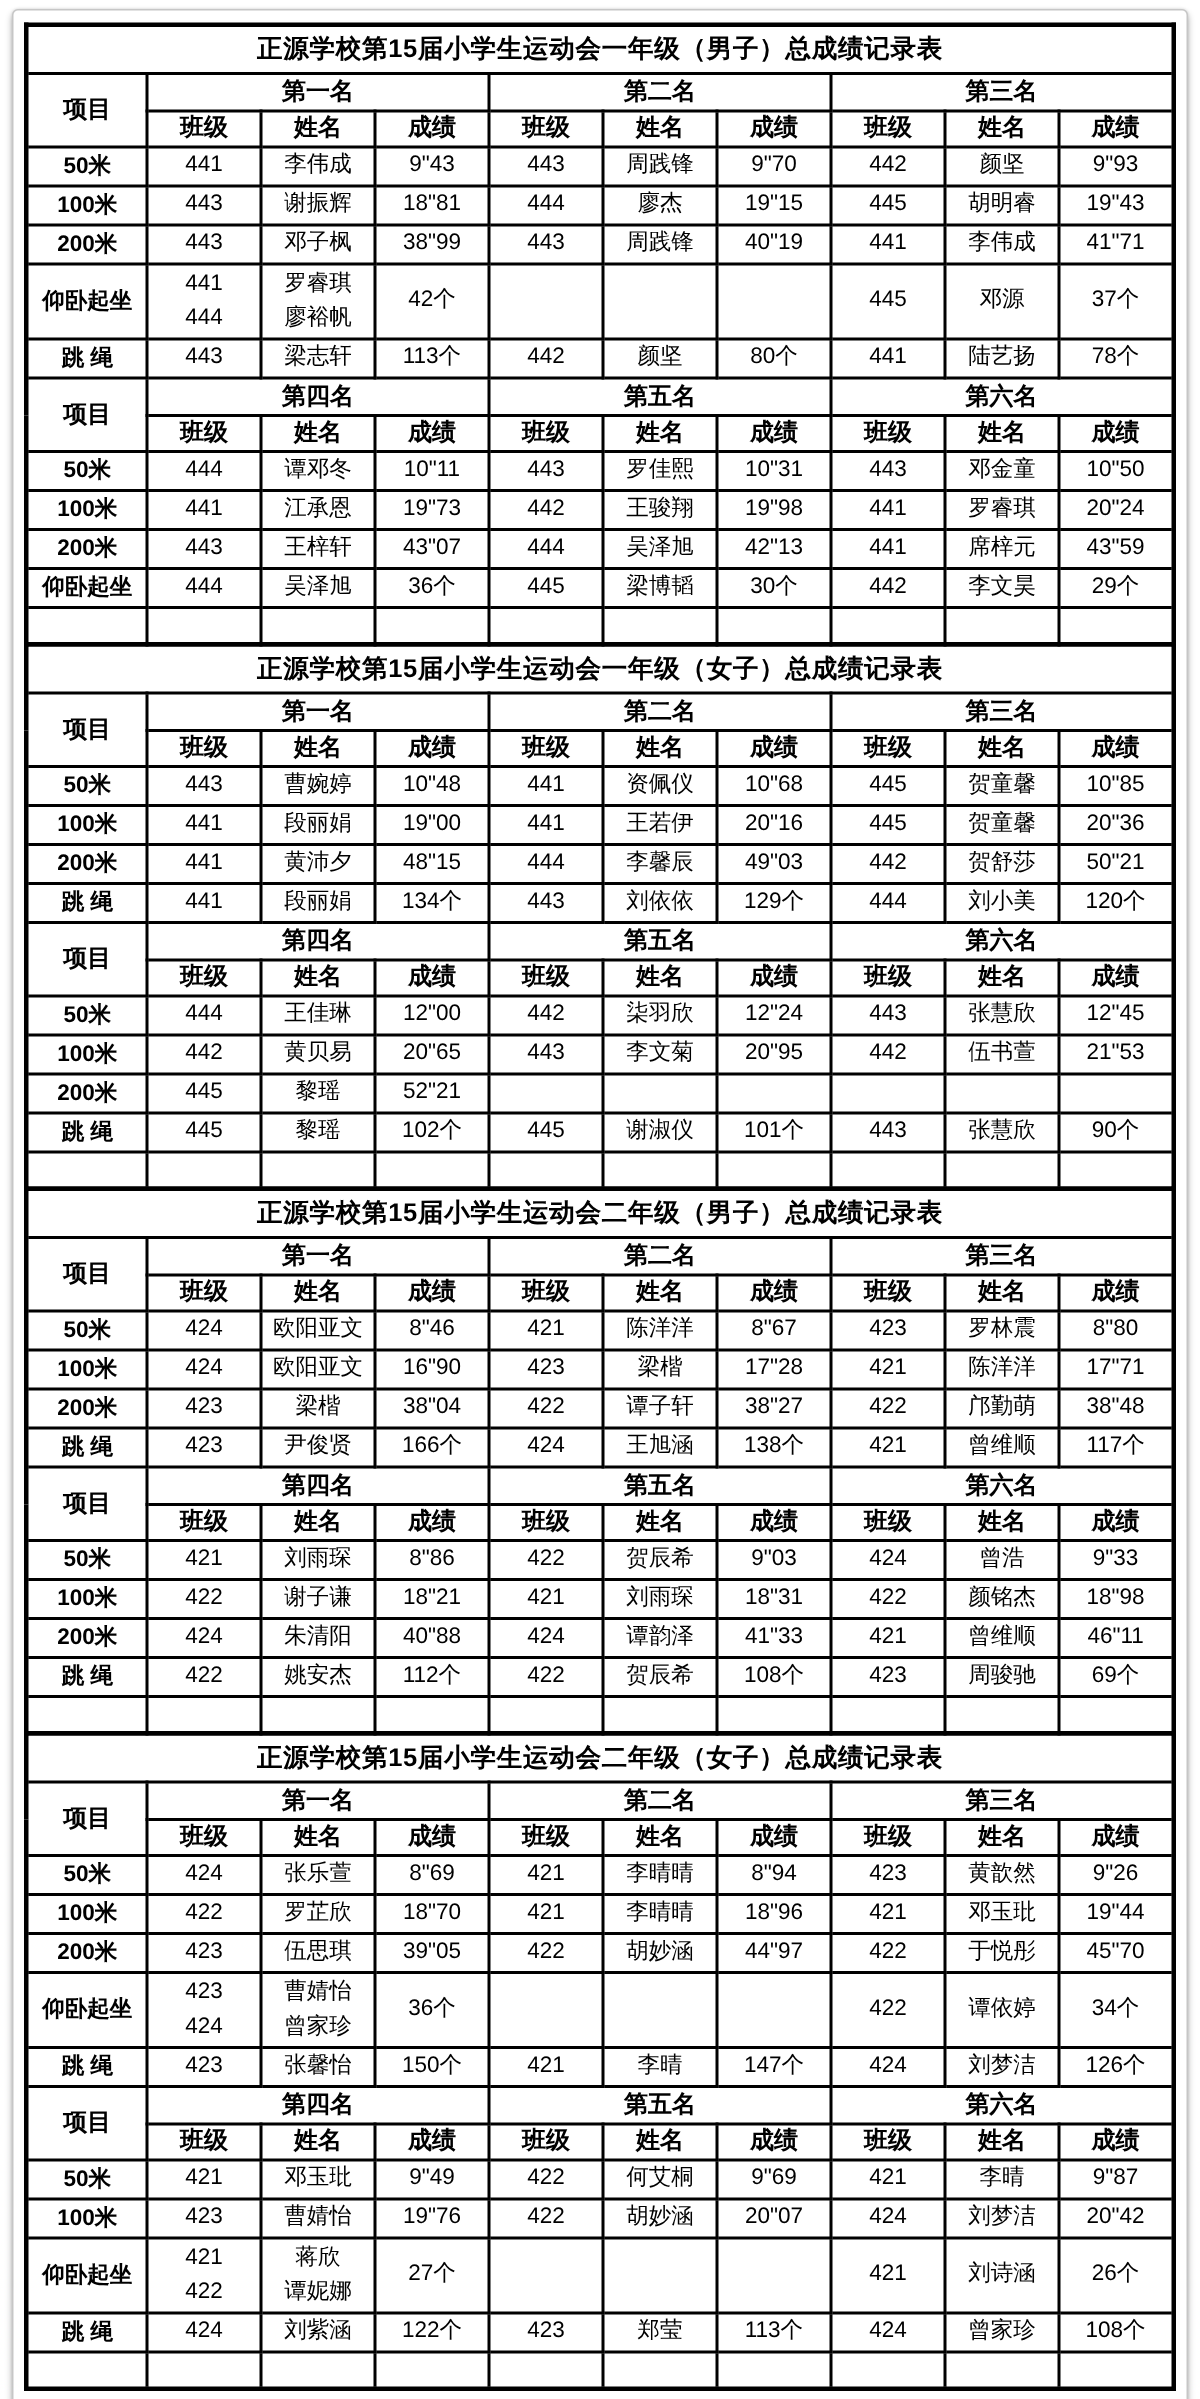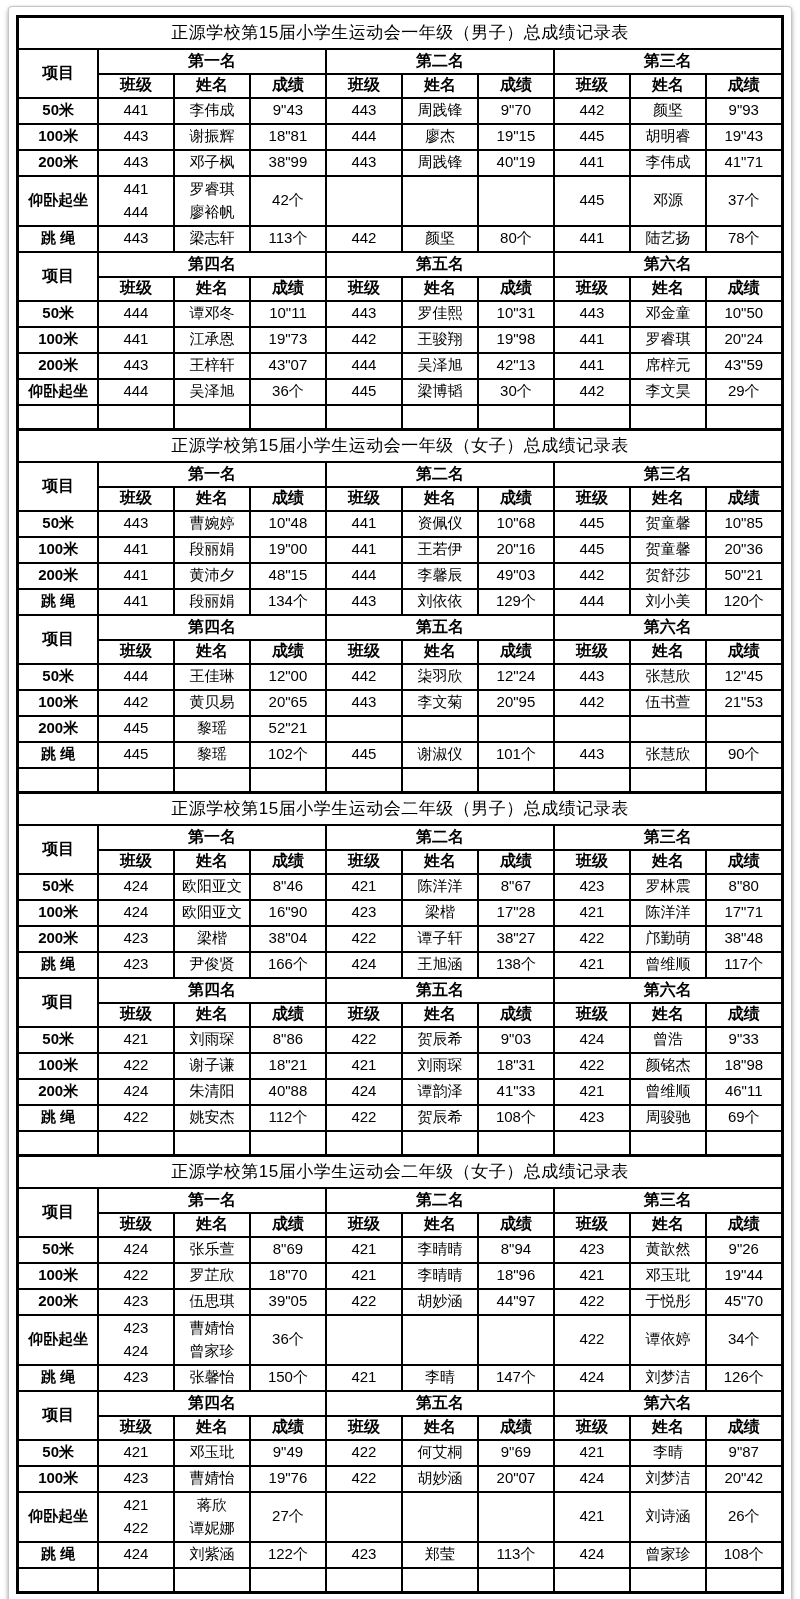--- a/index.html
+++ b/index.html
@@ -33,21 +33,21 @@
   td {
     border: 2px solid #000;
     text-align: center;
     vertical-align: middle;
     padding: 0 1px;
     overflow: hidden;
     box-sizing: border-box;
   }
   .row-title td {
     height: 32px;
-    font-weight: normal;
+    font-weight: bold;
     font-size: 17px;
     letter-spacing: 0.5px;
   }
   .row-rank td {
     height: 25px;
     font-weight: bold;
     font-size: 16px;
   }
   .row-sub td {
     height: 24px;

